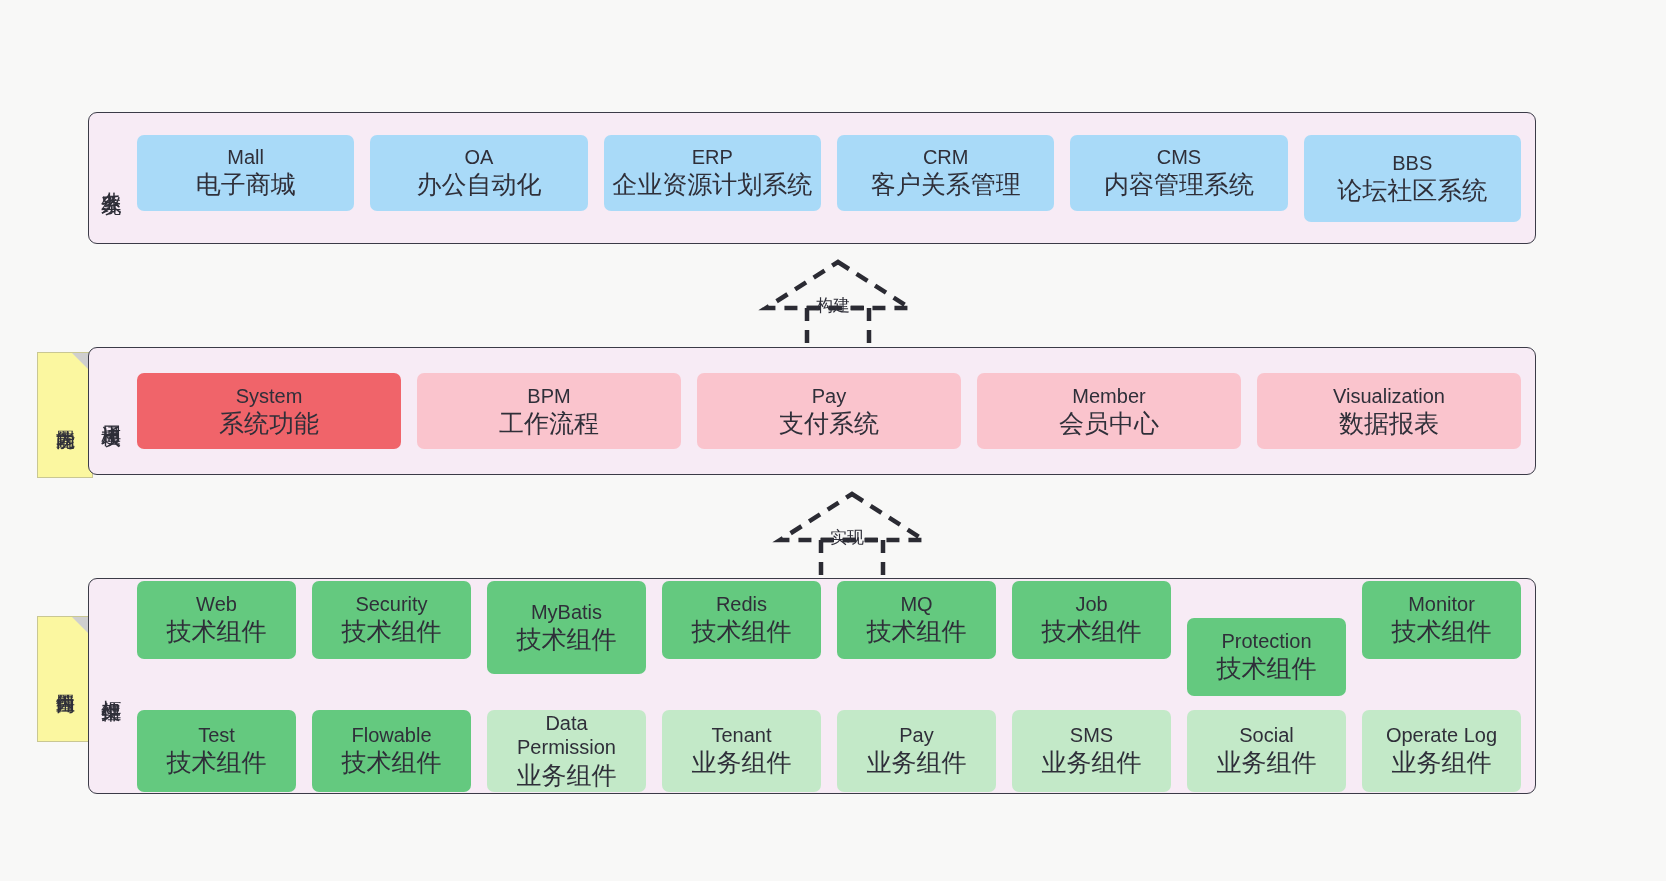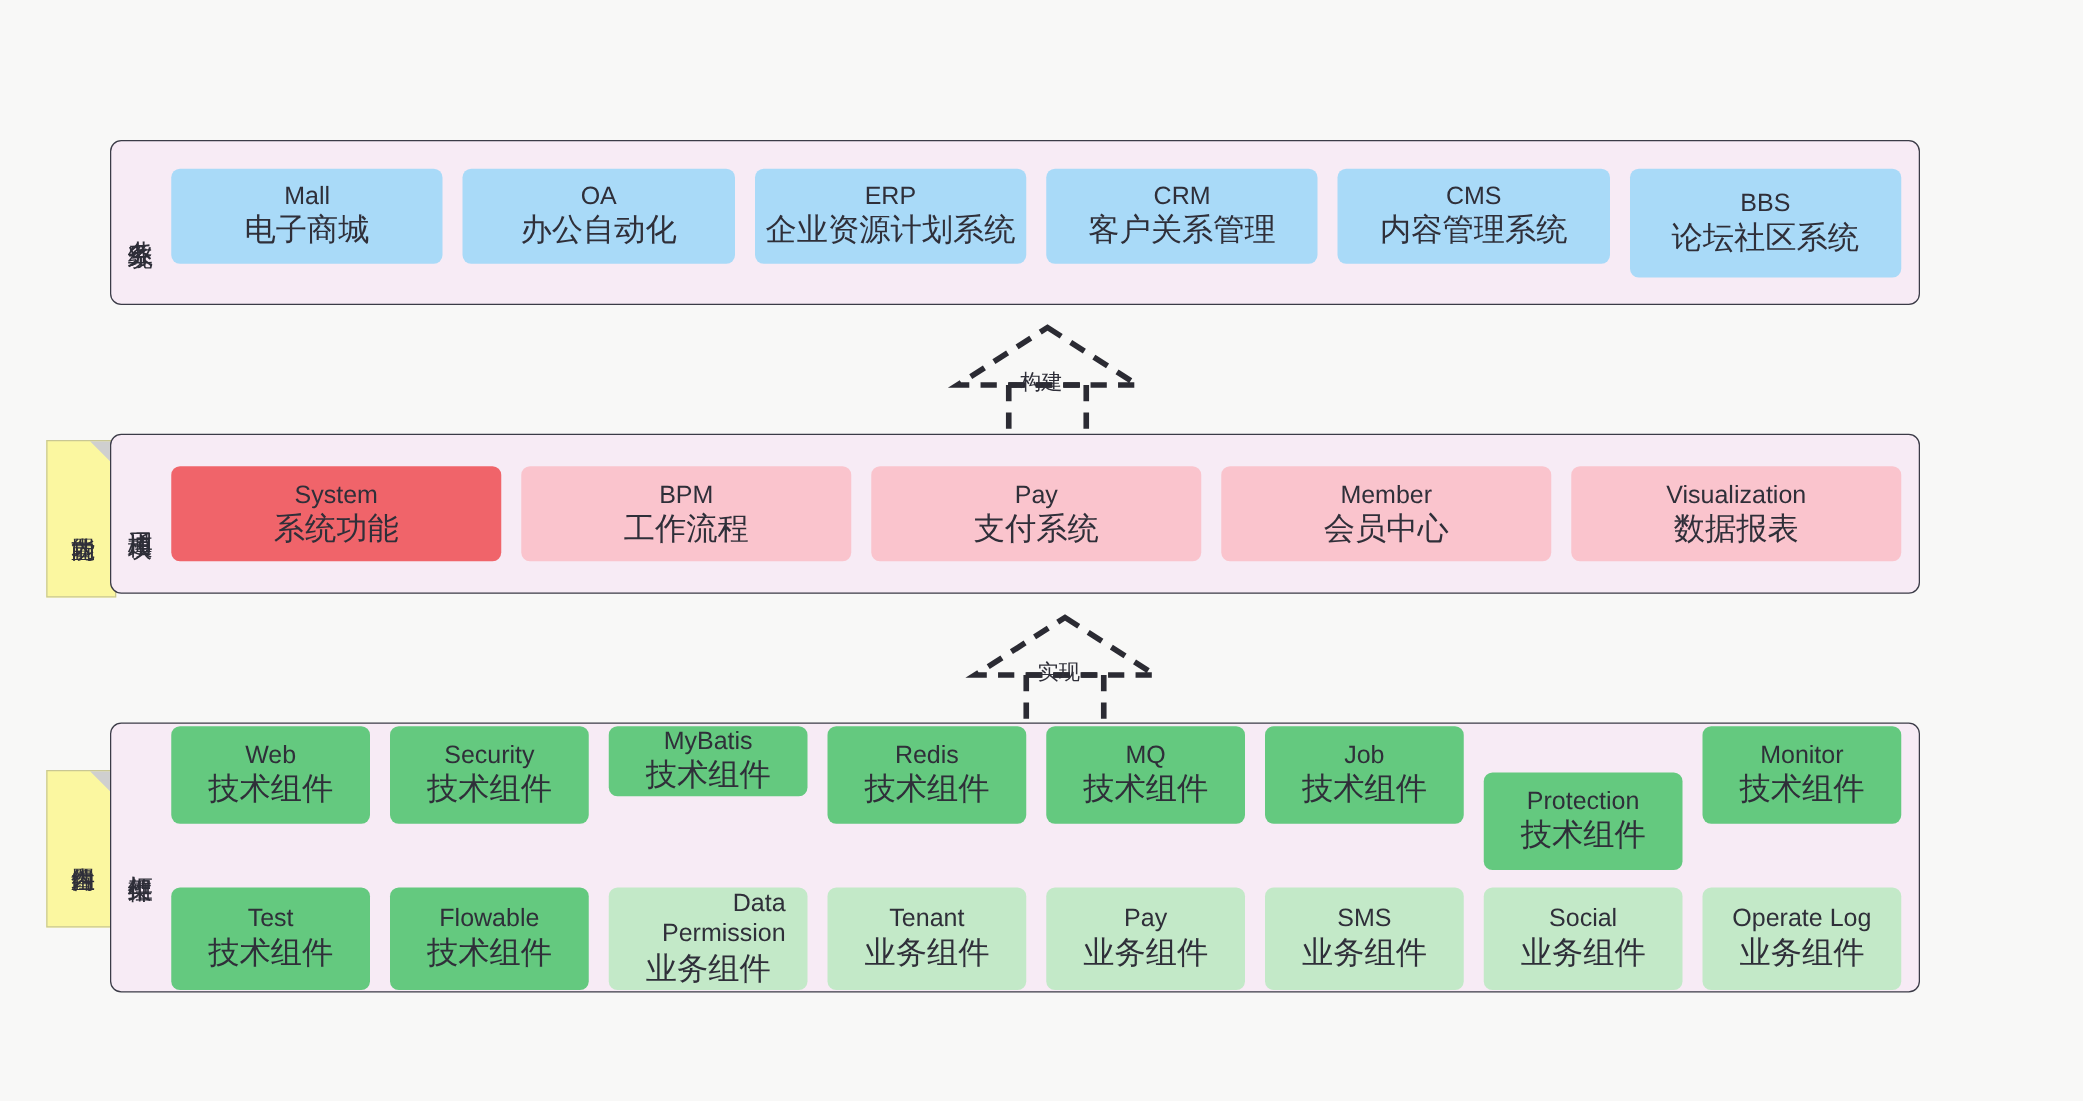--- a/index.html
+++ b/index.html
@@ -51,21 +51,21 @@
     gap:16px;
     align-items:stretch;
   }
   .cell{
     flex:1 1 0;
     border-radius:7px;
     display:flex;
     flex-direction:column;
     align-items:center;
     justify-content:center;
-    text-align:right;
+    text-align:center;
     line-height:1.22;
     box-sizing:border-box;
     padding:4px 6px;
     user-select:none;
   }
   .cell .en{font-size:20px;color:#2f2f39;}
   .cell .cn{font-size:25px;color:#2f2f39;}
 
   
   .c-blue      {background:#a9daf8;}
@@ -215,21 +215,21 @@
 
       <div class="row">
         <div class="cell c-green" style="height:78px;">
           <span class="en">Web</span>
           <span class="cn">技术组件</span>
         </div>
         <div class="cell c-green" style="height:78px;">
           <span class="en">Security</span>
           <span class="cn">技术组件</span>
         </div>
-        <div class="cell c-green" style="height:56px;">
+        <div class="cell c-green" style="height:93px;">
           <span class="en">MyBatis</span>
           <span class="cn">技术组件</span>
         </div>
         <div class="cell c-green" style="height:78px;">
           <span class="en">Redis</span>
           <span class="cn">技术组件</span>
         </div>
         <div class="cell c-green" style="height:78px;">
           <span class="en">MQ</span>
           <span class="cn">技术组件</span>

